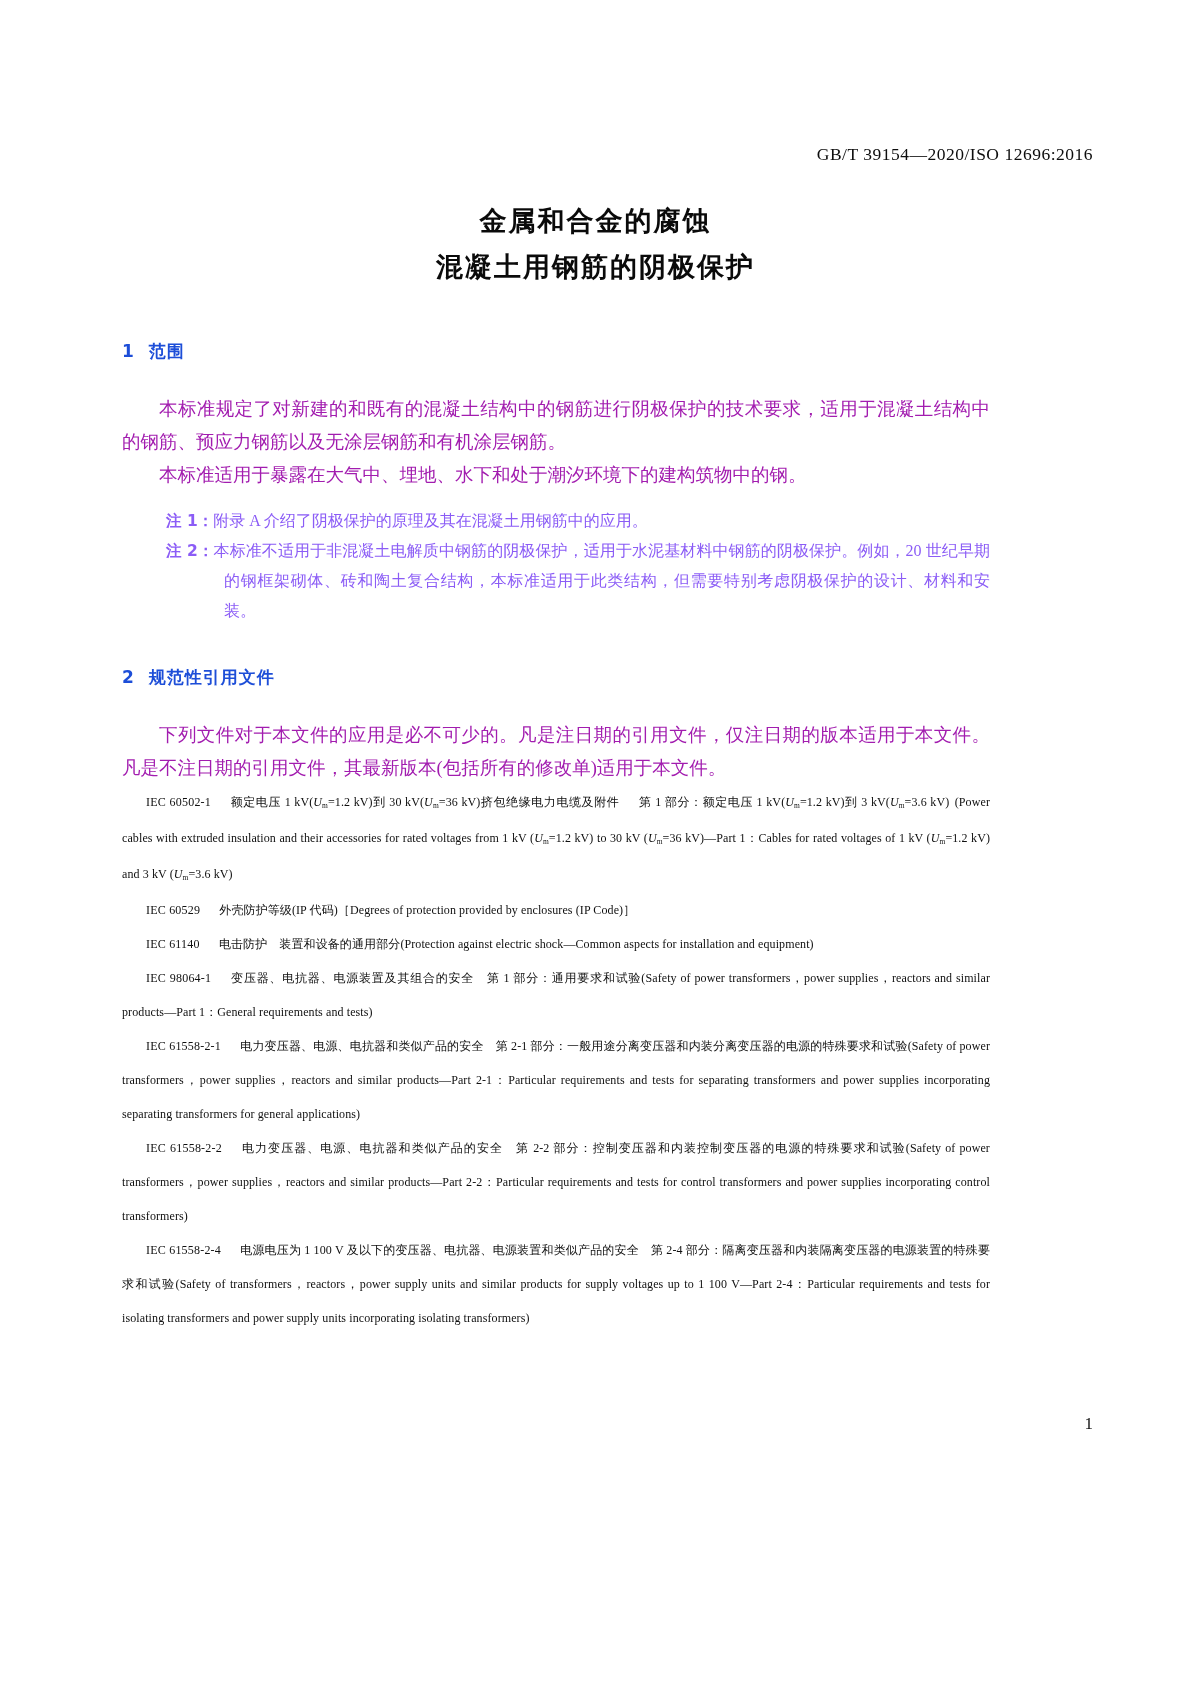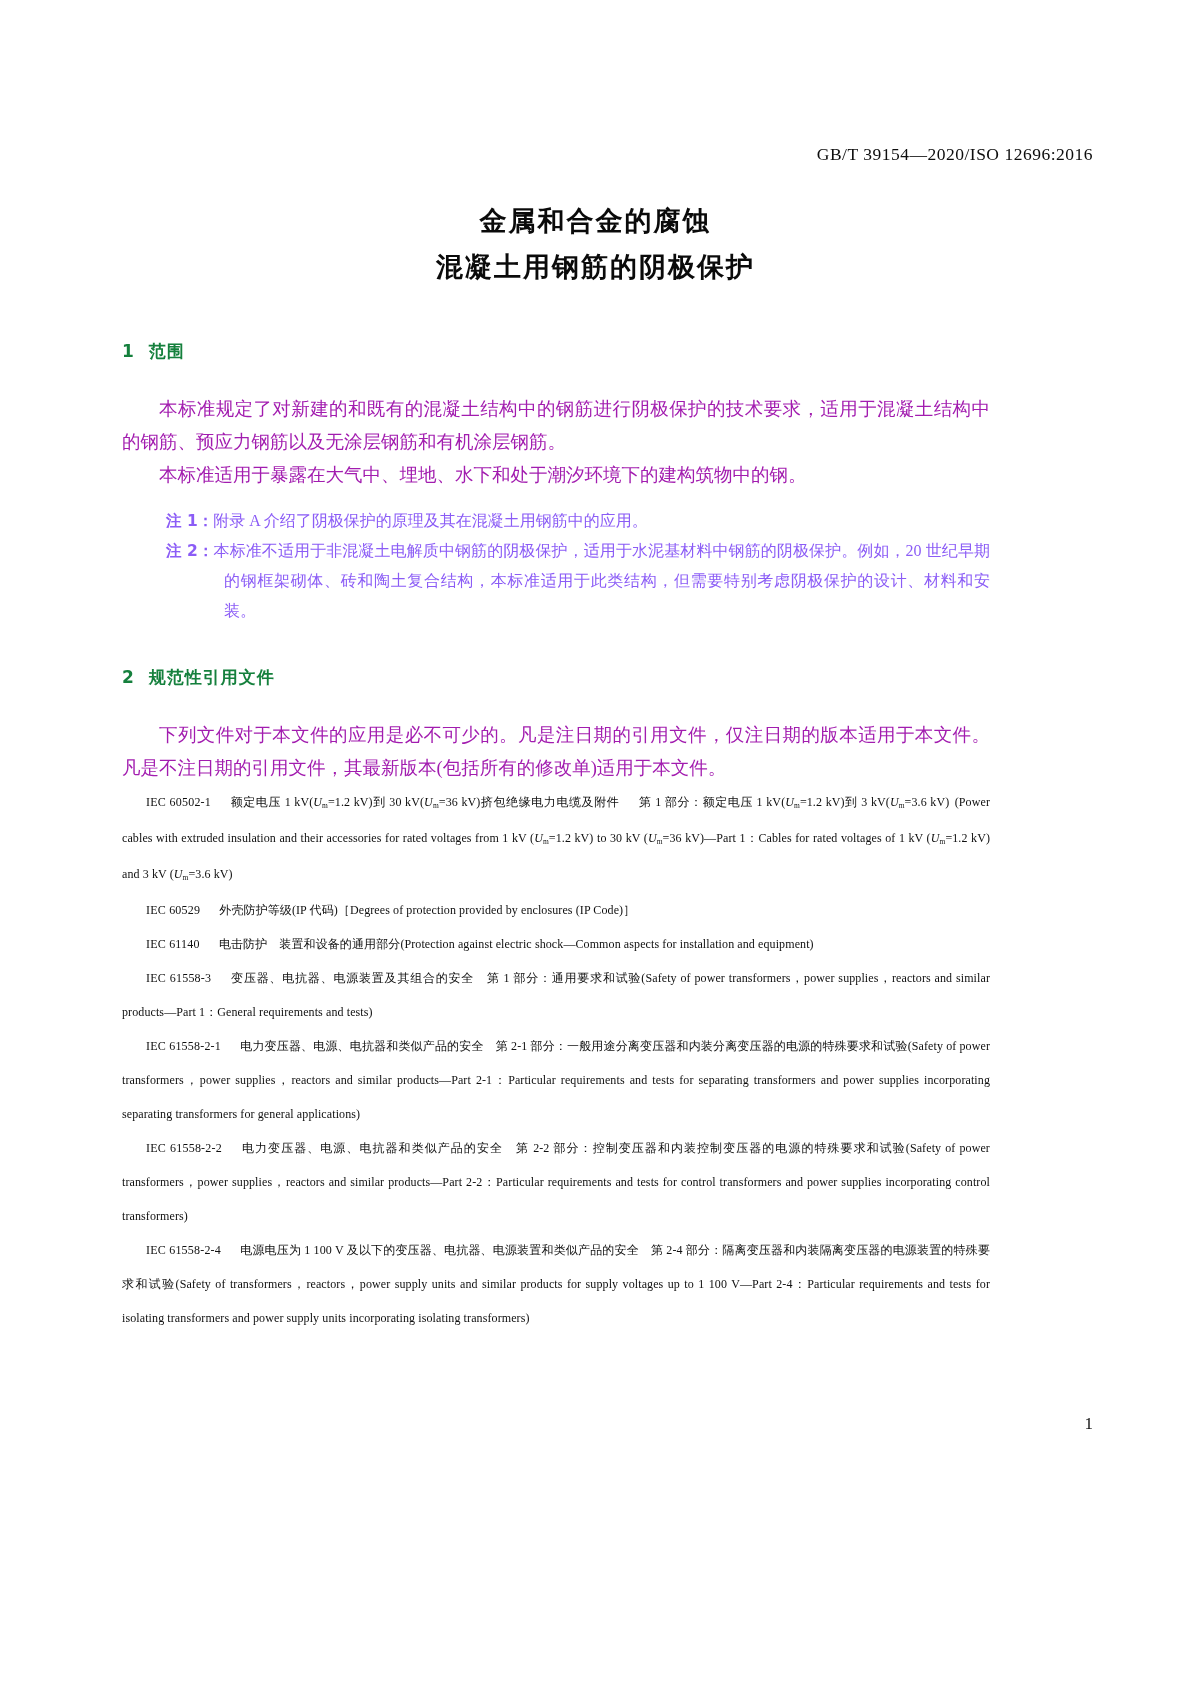--- a/index.html
+++ b/index.html
@@ -59,21 +59,21 @@
     width: 868px;
   }
 
   h2.sec-head {
     font-family: "DejaVu Sans", "Liberation Sans", sans-serif;
     font-weight: bold;
     font-size: 17px;
     letter-spacing: 1px;
     margin: 0;
     padding: 0;
-    color: #15803d;
+    color: #1d4ed8;
   }
   .sec-head .num { margin-right: 14px; }
 
   .gap-after-head { height: 30px; }
   .gap-sm { height: 14px; }
   .gap-lg { height: 40px; }
 
   p.para {
     margin: 0;
     padding: 0;
@@ -188,21 +188,21 @@
     <div class="gap-after-head"></div>
 
     <p class="para">下列文件对于本文件的应用是必不可少的。凡是注日期的引用文件，仅注日期的版本适用于本文件。凡是不注日期的引用文件，其最新版本(包括所有的修改单)适用于本文件。</p>
 
     <p class="ref"><span class="std-id">IEC 60502-1</span><span class="sp"></span><span>额定电压 1 kV(</span><var class="italic-u">U</var><sub>m</sub><span>=1.2 kV)到 30 kV(</span><var class="italic-u">U</var><sub>m</sub><span>=36 kV)挤包绝缘电力电缆及附件</span><span class="sp"></span><span>第 1 部分：额定电压 1 kV(</span><var class="italic-u">U</var><sub>m</sub><span>=1.2 kV)到 3 kV(</span><var class="italic-u">U</var><sub>m</sub><span>=3.6 kV)</span><span class="sp-sm"></span><span>(Power cables with extruded insulation and their accessories for rated voltages from 1 kV (</span><var class="italic-u">U</var><sub>m</sub><span>=1.2 kV) to 30 kV (</span><var class="italic-u">U</var><sub>m</sub><span>=36 kV)—Part 1：Cables for rated voltages of 1 kV (</span><var class="italic-u">U</var><sub>m</sub><span>=1.2 kV) and 3 kV (</span><var class="italic-u">U</var><sub>m</sub><span>=3.6 kV)</span></p>
 
     <p class="ref"><span class="std-id">IEC 60529</span><span class="sp"></span><span>外壳防护等级(IP 代码)</span><span>［Degrees of protection provided by enclosures (IP Code)］</span></p>
 
     <p class="ref"><span class="std-id">IEC 61140</span><span class="sp"></span><span>电击防护　装置和设备的通用部分</span><span>(Protection against electric shock—Common aspects for installation and equipment)</span></p>
 
-    <p class="ref"><span class="std-id">IEC 61558-3</span><span class="sp"></span><span>变压器、电抗器、电源装置及其组合的安全　第 1 部分：通用要求和试验</span><span>(Safety of power transformers，power supplies，reactors and similar products—Part 1：General requirements and tests)</span></p>
+    <p class="ref"><span class="std-id">IEC 98064-1</span><span class="sp"></span><span>变压器、电抗器、电源装置及其组合的安全　第 1 部分：通用要求和试验</span><span>(Safety of power transformers，power supplies，reactors and similar products—Part 1：General requirements and tests)</span></p>
 
     <p class="ref"><span class="std-id">IEC 61558-2-1</span><span class="sp"></span><span>电力变压器、电源、电抗器和类似产品的安全　第 2-1 部分：一般用途分离变压器和内装分离变压器的电源的特殊要求和试验</span><span>(Safety of power transformers，power supplies，reactors and similar products—Part 2-1：Particular requirements and tests for separating transformers and power supplies incorporating separating transformers for general applications)</span></p>
 
     <p class="ref"><span class="std-id">IEC 61558-2-2</span><span class="sp"></span><span>电力变压器、电源、电抗器和类似产品的安全　第 2-2 部分：控制变压器和内装控制变压器的电源的特殊要求和试验</span><span>(Safety of power transformers，power supplies，reactors and similar products—Part 2-2：Particular requirements and tests for control transformers and power supplies incorporating control transformers)</span></p>
 
     <p class="ref"><span class="std-id">IEC 61558-2-4</span><span class="sp"></span><span>电源电压为 1 100 V 及以下的变压器、电抗器、电源装置和类似产品的安全　第 2-4 部分：隔离变压器和内装隔离变压器的电源装置的特殊要求和试验</span><span>(Safety of transformers，reactors，power supply units and similar products for supply voltages up to 1 100 V—Part 2-4：Particular requirements and tests for isolating transformers and power supply units incorporating isolating transformers)</span></p>
 
   </div>
 
   <div class="page-number">1</div>

